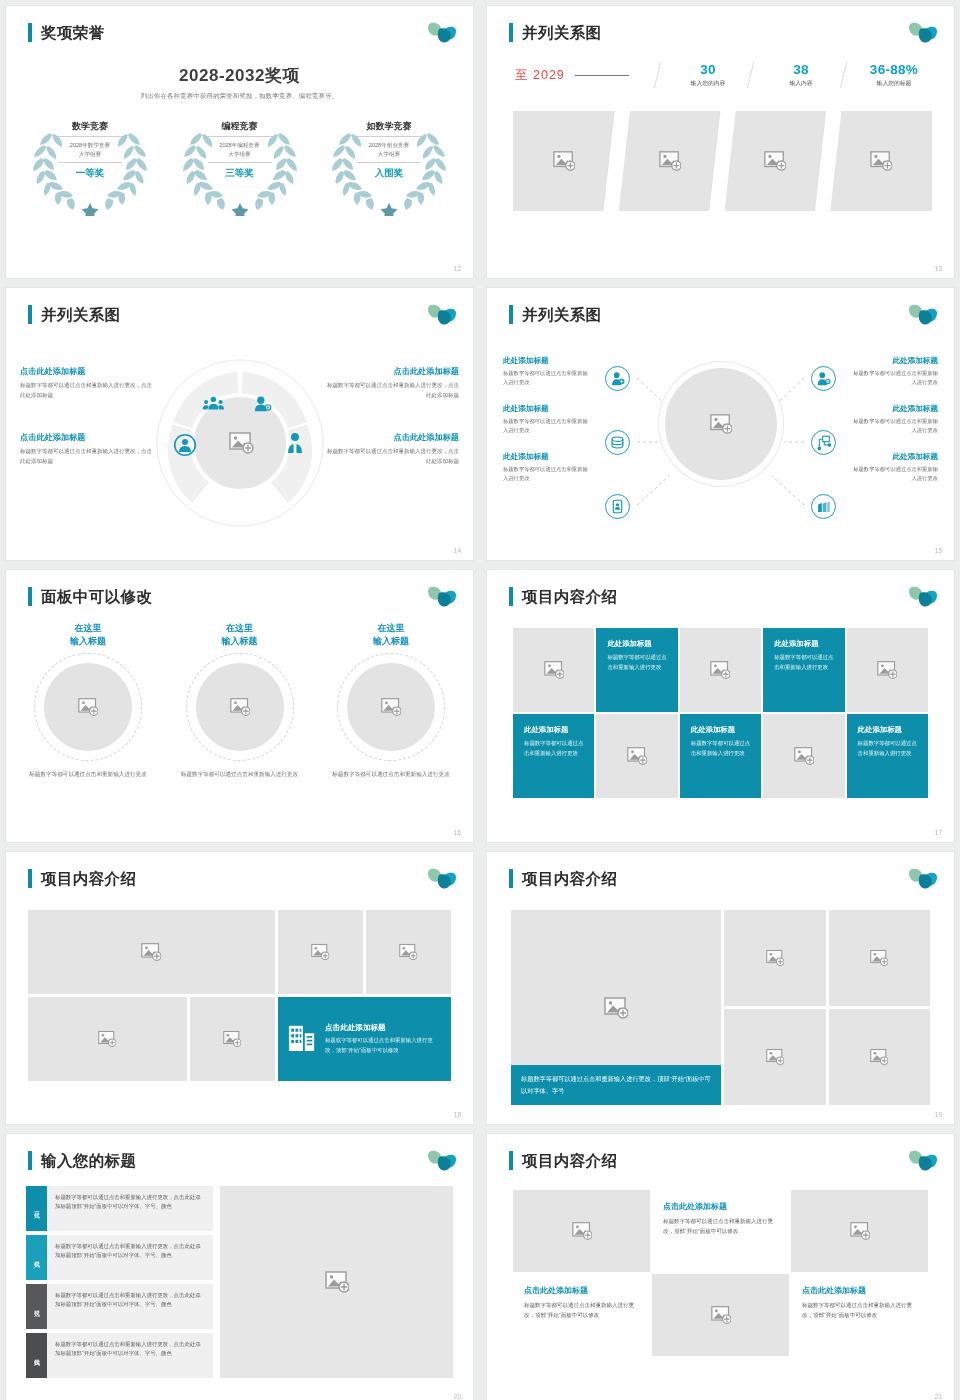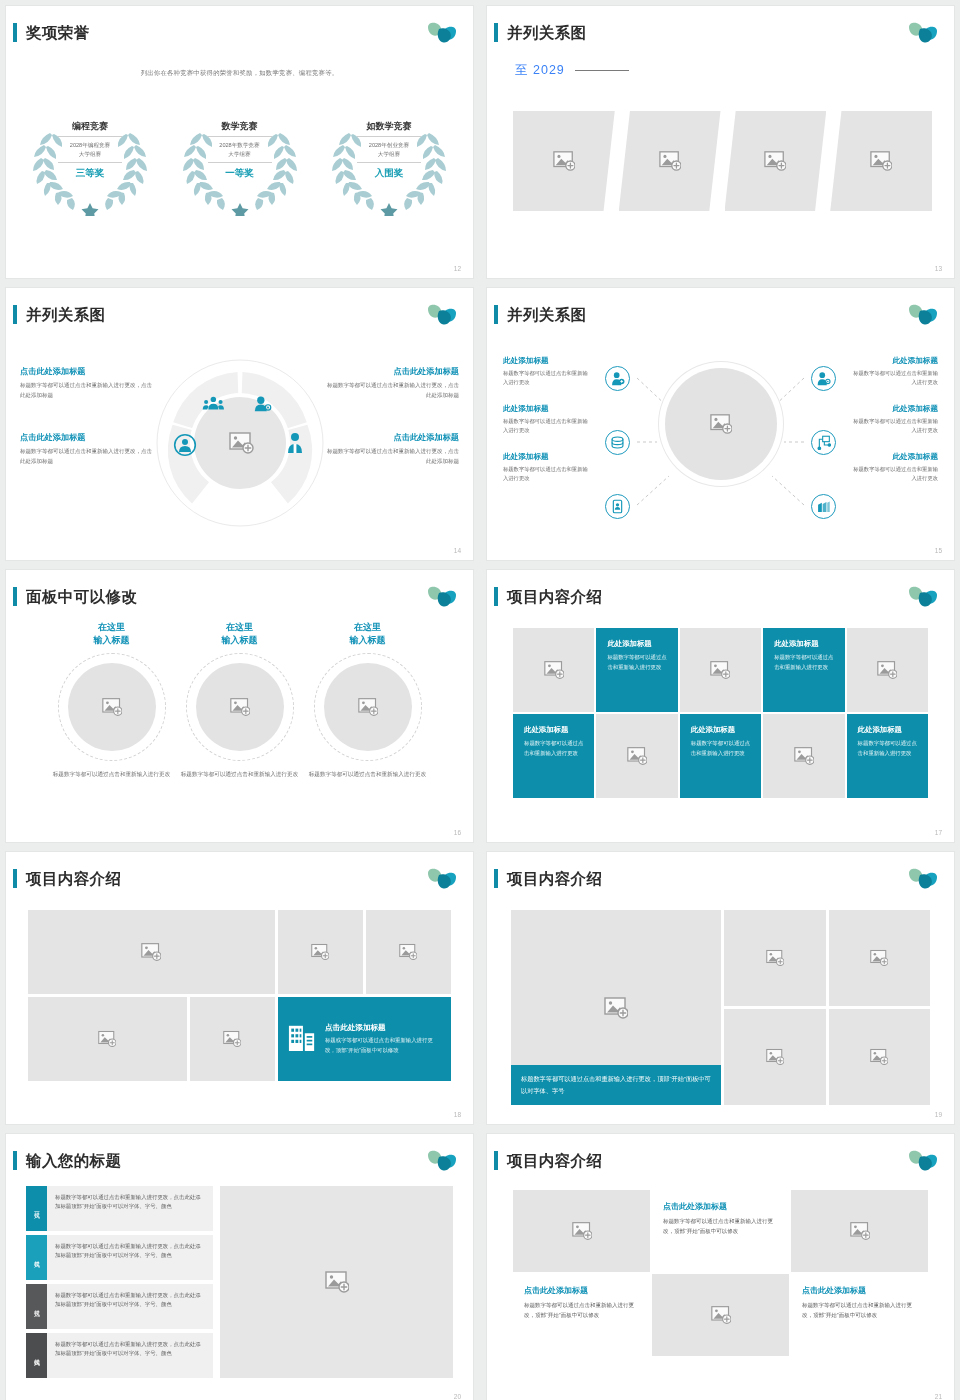--- a/index.html
+++ b/index.html
@@ -20,21 +20,21 @@
     align-content:start;
     justify-content:center;
   }
   .slide {
     position:relative;
     background:#ffffff;
     overflow:hidden;
     box-shadow:0 0 0 1px rgba(0,0,0,0.03);
   }
   
-  .s-head { position:absolute; top:17px; left:7px; display:flex; align-items:center; }
+  .s-head { position:absolute; top:17px; left:22px; display:flex; align-items:center; }
   .s-bar { width:4px; height:19px; background:#0f8ba8; margin-right:9px; border-radius:0; }
   .s-title { font-size:15.5px; font-weight:bold; color:#2d2d2d; letter-spacing:.4px; line-height:1; }
   .logo { position:absolute; top:12px; right:14px; width:34px; height:30px; }
   .pg { position:absolute; right:12px; bottom:6px; font-size:6.5px; color:#b8b8b8; }
 
   
   .aw-h { position:absolute; top:58px; left:0; right:0; text-align:center; }
   .aw-h h2 { font-size:17px; font-weight:bold; color:#3f3f3f; letter-spacing:.5px; }
   .aw-h p { font-size:6.4px; color:#787878; margin-top:5px; letter-spacing:.2px; }
   .aw-row { position:absolute; top:105px; left:14px; right:14px; display:flex; justify-content:space-between; }
@@ -42,21 +42,21 @@
              align-items:center; justify-content:flex-start; padding-top:9px; }
   .laurel { position:absolute; inset:0; }
   .aw-t { font-size:9px; font-weight:bold; color:#343434; position:relative; z-index:2; }
   .aw-rule { width:64px; height:1px; background:#cfcfcf; margin:3px 0 4px; position:relative; z-index:2;}
   .aw-s { font-size:5.6px; color:#6f6f6f; line-height:1.55; text-align:center; position:relative; z-index:2;}
   .aw-rule2 { width:64px; height:1px; background:#cfcfcf; margin:4px 0 4px; position:relative; z-index:2;}
   .aw-p { font-size:9.5px; font-weight:bold; color:#1a9fb5; position:relative; z-index:2; }
 
   
   .tl-row { position:absolute; top:56px; left:28px; right:20px; display:flex; align-items:center; }
-  .tl-year { font-size:12.5px; color:#3b82f6; letter-spacing:1px; white-space:nowrap; }
+  .tl-year { font-size:12.5px; color:#ef4444; letter-spacing:1px; white-space:nowrap; }
   .tl-line { width:54px; height:1px; background:#7a7a7a; margin:0 14px 0 10px; }
   .tl-stats { flex:1; display:flex; justify-content:flex-end; align-items:center; }
   .tl-sep { width:1px; height:26px; background:#dcdcdc; transform:skewX(-14deg); margin:0 10px 0 2px; }
   .tl-st { text-align:center; min-width:80px; }
   .tl-n { font-size:13.5px; font-weight:bold; color:#0b9fc4; letter-spacing:.3px; }
   .tl-l { font-size:5.8px; color:#4d4d4d; margin-top:2px; }
   .tl-imgs { position:absolute; top:105px; left:26px; right:22px; height:100px; display:flex; }
   .tl-sk { flex:1; background:#e4e4e4; margin-right:4px; position:relative; }
   .tl-sk:last-child{margin-right:0;}
   .tl-sk i { position:absolute; inset:0; display:flex; align-items:center; justify-content:center; }
@@ -81,21 +81,21 @@
   .h6-it h4 { font-size:7.6px; font-weight:bold; color:#1292b7; margin-bottom:3px; }
   .h6-it p { font-size:5.3px; color:#6e6e6e; line-height:1.7; }
   .h6-ic { position:absolute; width:25px; height:25px; border-radius:50%; border:1px solid #1f9bbe;
            display:flex; align-items:center; justify-content:center; background:#fff; }
   .h6-hub { position:absolute; left:50%; top:20px; transform:translateX(-50%);
             width:112px; height:112px; border-radius:50%; background:#e3e3e3;
             box-shadow:0 0 0 6px #fff, 0 0 0 7px #e8e8e8;
             display:flex; align-items:center; justify-content:center; }
 
   
-  .c3 { position:absolute; top:52px; left:18px; right:18px; display:flex; justify-content:center;font-family:Liberation Mono, monospace; }
+  .c3 { position:absolute; top:52px; left:18px; right:18px; display:flex; justify-content:space-between; }
   .c3-i { width:128px; display:flex; flex-direction:column; align-items:center; }
   .c3-t { font-size:9px; font-weight:bold; color:#1292b7; text-align:center; line-height:1.45; }
   .c3-ring { margin-top:5px; width:108px; height:108px; border-radius:50%; border:1px dashed #d4d4d4;
              display:flex; align-items:center; justify-content:center; }
   .c3-disc { width:88px; height:88px; border-radius:50%; background:#e3e3e3;
              display:flex; align-items:center; justify-content:center; }
   .c3-d { margin-top:9px; font-size:5.6px; color:#6e6e6e; line-height:1.75; text-align:center; }
 
   
   .g17 { position:absolute; top:58px; left:26px; right:26px; display:grid;
@@ -169,24 +169,66 @@
   <div class="slide">
     <div class="s-head">
       <div class="s-bar"></div>
       <div class="s-title">奖项荣誉</div>
     </div>
     <svg class="logo" viewBox="0 0 34 24">
         <use href="#def-logo"></use>
       </svg>
 
     <div class="aw-h">
+      <h2>2028-2032奖项</h2>
       <p>列出你在各种竞赛中获得的荣誉和奖励，如数学竞赛、编程竞赛等。</p>
     </div>
 
     <div class="aw-row">
+      <div class="aw-card">
+        <svg class="laurel" viewBox="0 0 140 105">
+          <g fill="#a9cdd2">
+            <path d="M30 22 q-9 4 -10 12 q9 -1 12 -10 z"></path>
+              <path d="M24 34 q-9 4 -10 12 q9 -1 12 -10 z"></path>
+            <path d="M21 47 q-8 5 -8 13 q9 -2 11 -11 z"></path>
+              <path d="M22 60 q-7 6 -5 13 q8 -3 8 -12 z"></path>
+            <path d="M27 72 q-5 7 -2 13 q7 -5 5 -13 z"></path>
+              <path d="M36 82 q-3 7 2 12 q6 -6 2 -13 z"></path>
+            <path d="M47 89 q-1 7 6 10 q4 -7 -1 -12 z"></path>
+            <path d="M32 24 q2 9 10 12 q1 -9 -8 -13 z"></path>
+              <path d="M26 36 q2 9 10 12 q1 -9 -8 -13 z"></path>
+            <path d="M23 49 q3 9 11 10 q0 -9 -9 -12 z"></path>
+              <path d="M24 62 q5 8 13 7 q-2 -9 -11 -10 z"></path>
+            <path d="M29 74 q6 7 14 4 q-4 -8 -13 -7 z"></path>
+              <path d="M39 84 q8 5 14 1 q-5 -7 -14 -4 z"></path>
+          </g>
+          <g fill="#a9cdd2" transform="translate(140,0) scale(-1,1)">
+            <path d="M30 22 q-9 4 -10 12 q9 -1 12 -10 z"></path>
+              <path d="M24 34 q-9 4 -10 12 q9 -1 12 -10 z"></path>
+            <path d="M21 47 q-8 5 -8 13 q9 -2 11 -11 z"></path>
+              <path d="M22 60 q-7 6 -5 13 q8 -3 8 -12 z"></path>
+            <path d="M27 72 q-5 7 -2 13 q7 -5 5 -13 z"></path>
+              <path d="M36 82 q-3 7 2 12 q6 -6 2 -13 z"></path>
+            <path d="M47 89 q-1 7 6 10 q4 -7 -1 -12 z"></path>
+            <path d="M32 24 q2 9 10 12 q1 -9 -8 -13 z"></path>
+              <path d="M26 36 q2 9 10 12 q1 -9 -8 -13 z"></path>
+            <path d="M23 49 q3 9 11 10 q0 -9 -9 -12 z"></path>
+              <path d="M24 62 q5 8 13 7 q-2 -9 -11 -10 z"></path>
+            <path d="M29 74 q6 7 14 4 q-4 -8 -13 -7 z"></path>
+              <path d="M39 84 q8 5 14 1 q-5 -7 -14 -4 z"></path>
+          </g>
+          <path d="M70 92 l2.6 5.3 5.9 .9 -4.3 4.2 1 5.9 -5.2 -2.8 -5.2 2.8 1 -5.9 -4.3 -4.2 5.9 -.9 z" fill="#5d9aa3"></path>
+        </svg>
+        <div class="aw-t">数学竞赛</div>
+        <div class="aw-rule"></div>
+        <div class="aw-s"><span>2028年数学竞赛</span><br><span>大学组赛</span></div>
+        <div class="aw-rule2"></div>
+        <div class="aw-p">一等奖</div>
+      </div>
+
       <div class="aw-card">
         <svg class="laurel" viewBox="0 0 140 105">
           <g fill="#a9cdd2">
             <path d="M30 22 q-9 4 -10 12 q9 -1 12 -10 z"></path>
               <path d="M24 34 q-9 4 -10 12 q9 -1 12 -10 z"></path>
             <path d="M21 47 q-8 5 -8 13 q9 -2 11 -11 z"></path>
               <path d="M22 60 q-7 6 -5 13 q8 -3 8 -12 z"></path>
             <path d="M27 72 q-5 7 -2 13 q7 -5 5 -13 z"></path>
               <path d="M36 82 q-3 7 2 12 q6 -6 2 -13 z"></path>
             <path d="M47 89 q-1 7 6 10 q4 -7 -1 -12 z"></path>
@@ -248,61 +290,20 @@
             <path d="M47 89 q-1 7 6 10 q4 -7 -1 -12 z"></path>
             <path d="M32 24 q2 9 10 12 q1 -9 -8 -13 z"></path>
               <path d="M26 36 q2 9 10 12 q1 -9 -8 -13 z"></path>
             <path d="M23 49 q3 9 11 10 q0 -9 -9 -12 z"></path>
               <path d="M24 62 q5 8 13 7 q-2 -9 -11 -10 z"></path>
             <path d="M29 74 q6 7 14 4 q-4 -8 -13 -7 z"></path>
               <path d="M39 84 q8 5 14 1 q-5 -7 -14 -4 z"></path>
           </g>
           <path d="M70 92 l2.6 5.3 5.9 .9 -4.3 4.2 1 5.9 -5.2 -2.8 -5.2 2.8 1 -5.9 -4.3 -4.2 5.9 -.9 z" fill="#5d9aa3"></path>
         </svg>
-        <div class="aw-t">数学竞赛</div>
-        <div class="aw-rule"></div>
-        <div class="aw-s"><span>2028年数学竞赛</span><br><span>大学组赛</span></div>
-        <div class="aw-rule2"></div>
-        <div class="aw-p">一等奖</div>
-      </div>
-
-      <div class="aw-card">
-        <svg class="laurel" viewBox="0 0 140 105">
-          <g fill="#a9cdd2">
-            <path d="M30 22 q-9 4 -10 12 q9 -1 12 -10 z"></path>
-              <path d="M24 34 q-9 4 -10 12 q9 -1 12 -10 z"></path>
-            <path d="M21 47 q-8 5 -8 13 q9 -2 11 -11 z"></path>
-              <path d="M22 60 q-7 6 -5 13 q8 -3 8 -12 z"></path>
-            <path d="M27 72 q-5 7 -2 13 q7 -5 5 -13 z"></path>
-              <path d="M36 82 q-3 7 2 12 q6 -6 2 -13 z"></path>
-            <path d="M47 89 q-1 7 6 10 q4 -7 -1 -12 z"></path>
-            <path d="M32 24 q2 9 10 12 q1 -9 -8 -13 z"></path>
-              <path d="M26 36 q2 9 10 12 q1 -9 -8 -13 z"></path>
-            <path d="M23 49 q3 9 11 10 q0 -9 -9 -12 z"></path>
-              <path d="M24 62 q5 8 13 7 q-2 -9 -11 -10 z"></path>
-            <path d="M29 74 q6 7 14 4 q-4 -8 -13 -7 z"></path>
-              <path d="M39 84 q8 5 14 1 q-5 -7 -14 -4 z"></path>
-          </g>
-          <g fill="#a9cdd2" transform="translate(140,0) scale(-1,1)">
-            <path d="M30 22 q-9 4 -10 12 q9 -1 12 -10 z"></path>
-              <path d="M24 34 q-9 4 -10 12 q9 -1 12 -10 z"></path>
-            <path d="M21 47 q-8 5 -8 13 q9 -2 11 -11 z"></path>
-              <path d="M22 60 q-7 6 -5 13 q8 -3 8 -12 z"></path>
-            <path d="M27 72 q-5 7 -2 13 q7 -5 5 -13 z"></path>
-              <path d="M36 82 q-3 7 2 12 q6 -6 2 -13 z"></path>
-            <path d="M47 89 q-1 7 6 10 q4 -7 -1 -12 z"></path>
-            <path d="M32 24 q2 9 10 12 q1 -9 -8 -13 z"></path>
-              <path d="M26 36 q2 9 10 12 q1 -9 -8 -13 z"></path>
-            <path d="M23 49 q3 9 11 10 q0 -9 -9 -12 z"></path>
-              <path d="M24 62 q5 8 13 7 q-2 -9 -11 -10 z"></path>
-            <path d="M29 74 q6 7 14 4 q-4 -8 -13 -7 z"></path>
-              <path d="M39 84 q8 5 14 1 q-5 -7 -14 -4 z"></path>
-          </g>
-          <path d="M70 92 l2.6 5.3 5.9 .9 -4.3 4.2 1 5.9 -5.2 -2.8 -5.2 2.8 1 -5.9 -4.3 -4.2 5.9 -.9 z" fill="#5d9aa3"></path>
-        </svg>
         <div class="aw-t">如数学竞赛</div>
         <div class="aw-rule"></div>
         <div class="aw-s"><span>2028年创业竞赛</span><br><span>大学组赛</span></div>
         <div class="aw-rule2"></div>
         <div class="aw-p">入围奖</div>
       </div>
     </div>
     <div class="pg">12</div>
   </div>
 
@@ -311,20 +312,37 @@
       <div class="s-bar"></div>
       <div class="s-title">并列关系图</div>
     </div>
     <svg class="logo" viewBox="0 0 34 24">
         <use href="#def-logo"></use>
       </svg>
 
     <div class="tl-row">
       <div class="tl-year">至 2029</div>
       <div class="tl-line"></div>
+      <div class="tl-stats">
+        <div class="tl-sep"></div>
+        <div class="tl-st">
+          <div class="tl-n">30</div>
+          <div class="tl-l">输入您的内容</div>
+        </div>
+        <div class="tl-sep"></div>
+        <div class="tl-st">
+          <div class="tl-n">38</div>
+          <div class="tl-l">输入内容</div>
+        </div>
+        <div class="tl-sep"></div>
+        <div class="tl-st">
+          <div class="tl-n">36-88%</div>
+          <div class="tl-l">输入您的标题</div>
+        </div>
+      </div>
     </div>
 
     <div class="tl-imgs">
       <div class="tl-sk" style="clip-path:polygon(0 0,100% 0,89% 100%,0 100%)">
           <i>
             <svg width="22" height="22" viewBox="0 0 24 22">
               <use href="#def-img-ph"></use>
             </svg>
           </i>
         </div>

